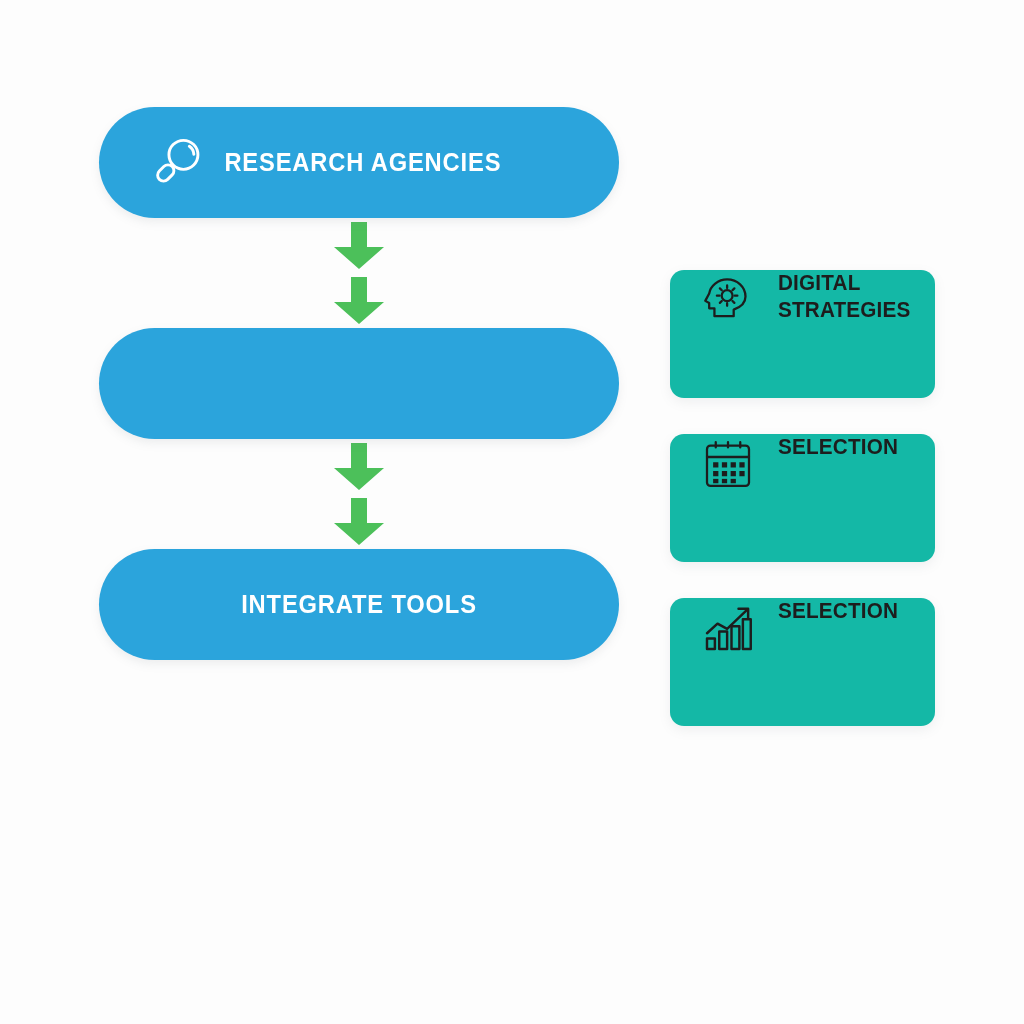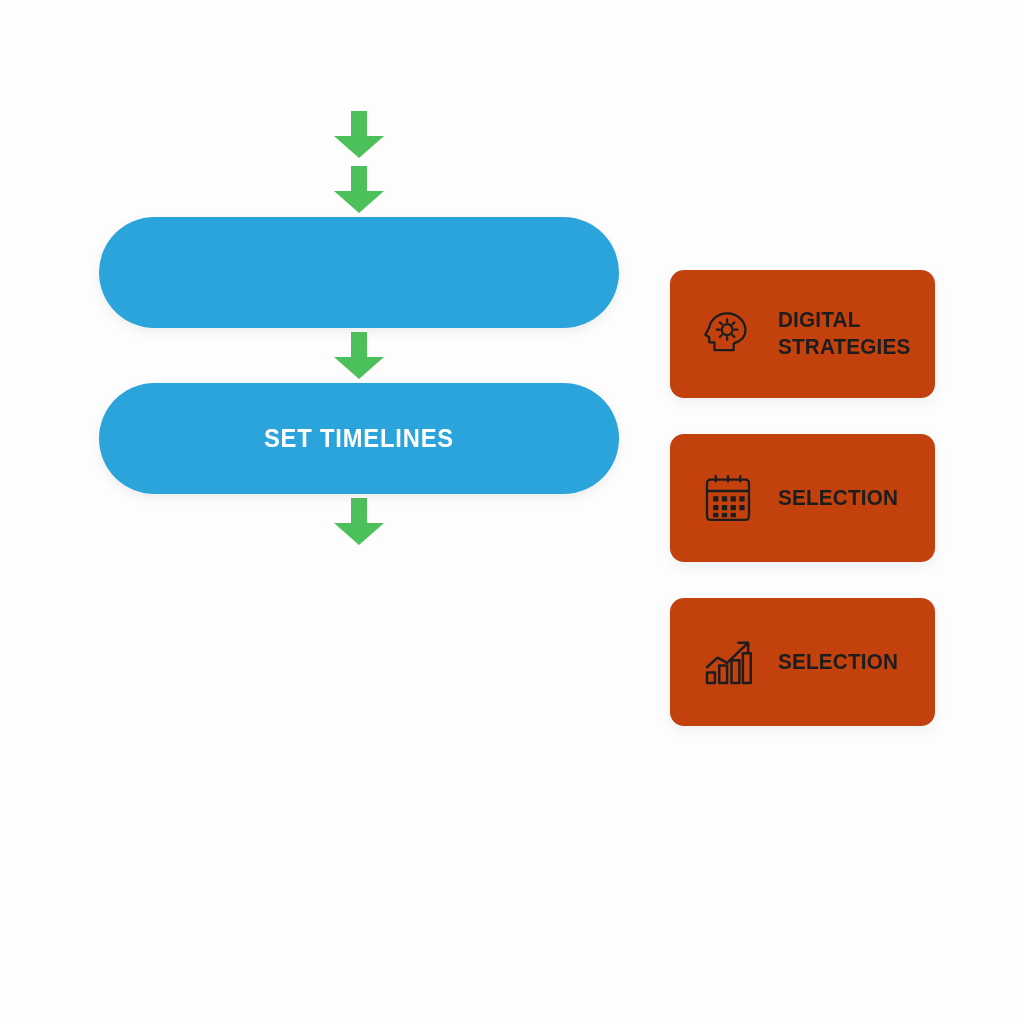--- a/index.html
+++ b/index.html
@@ -51,23 +51,23 @@
   }
   .connector svg{ display:block; }
 
   
   #cards-column{
     position:absolute; left:670px; top:270px;
     width:265px;
   }
   .info-card{
     width:265px; height:128px;
-    background:#c2410c;
+    background:#14b8a6;
     border-radius:14px;
-    display:flex; align-items:center;
+    display:flex; align-items:flex-start;
     box-shadow:0 4px 12px rgba(120,130,140,.11);
     margin-bottom:36px;
   }
   .info-card:last-child{ margin-bottom:0; }
   .info-card .card-icon{
     width:60px; height:60px;
     margin-left:28px;
     flex:0 0 60px;
     display:flex; align-items:center; justify-content:center;
   }
@@ -84,20 +84,30 @@
     font-family:"Liberation Sans", sans-serif;
   }
 </style>
 </head>
 <body>
 
 <div id="stage">
 
   <div id="flow-column">
 
+    <div class="flow-step has-icon">
+      <span class="step-icon">
+        <svg viewBox="0 0 64 64" fill="none" stroke="#FFFFFF" stroke-width="3.2" stroke-linecap="round" stroke-linejoin="round">
+          <circle cx="38" cy="23" r="16"></circle>
+          <path d="M44.5 13.5a11.5 11.5 0 0 1 5 9"></path>
+          <rect x="8.5" y="36.5" width="20" height="13" rx="6.5" transform="rotate(-45 18.5 43)"></rect>
+        </svg>
+      </span>
+      <span class="step-label">RESEARCH AGENCIES</span>
+    </div>
 
     <div class="connector">
       <svg width="54" height="48" viewBox="0 0 54 48">
         <path d="M19 0 H35 V25 H52 L27 47 L2 25 H19 Z" fill="#4CC05A"></path>
       </svg>
     </div>
 
 
     <div class="connector">
       <svg width="54" height="48" viewBox="0 0 54 48">
@@ -109,31 +119,31 @@
 
       <span class="step-label"></span>
     </div>
 
     <div class="connector">
       <svg width="54" height="48" viewBox="0 0 54 48">
         <path d="M19 0 H35 V25 H52 L27 47 L2 25 H19 Z" fill="#4CC05A"></path>
       </svg>
     </div>
 
+
+    <div class="connector">
+      <svg width="54" height="48" viewBox="0 0 54 48">
+        <path d="M19 0 H35 V25 H52 L27 47 L2 25 H19 Z" fill="#4CC05A"></path>
+      </svg>
+    </div>
+
     <div class="flow-step no-icon">
 
-      <span class="step-label">SET TIMELINES</span>
-    </div>
-
-    <div class="connector">
-      <svg width="54" height="48" viewBox="0 0 54 48">
-        <path d="M19 0 H35 V25 H52 L27 47 L2 25 H19 Z" fill="#4CC05A"></path>
-      </svg>
-    </div>
-
+      <span class="step-label">INTEGRATE TOOLS</span>
+    </div>
 
   </div>
 
   <div id="cards-column">
 
     <div class="info-card">
       <span class="card-icon">
         <svg viewBox="0 0 64 64" fill="none" stroke="#1D1D1D" stroke-width="2.6" stroke-linecap="round" stroke-linejoin="round">
           <path d="M52 28c0-11-9.5-19.5-21-19.5C20.5 8.5 12 16 10.5 24.5L6 33l4.5 2.5v6h6v9h22v-7.5C47 40 52 34.5 52 28Z"></path>
           <circle cx="31" cy="27" r="6.2"></circle>

